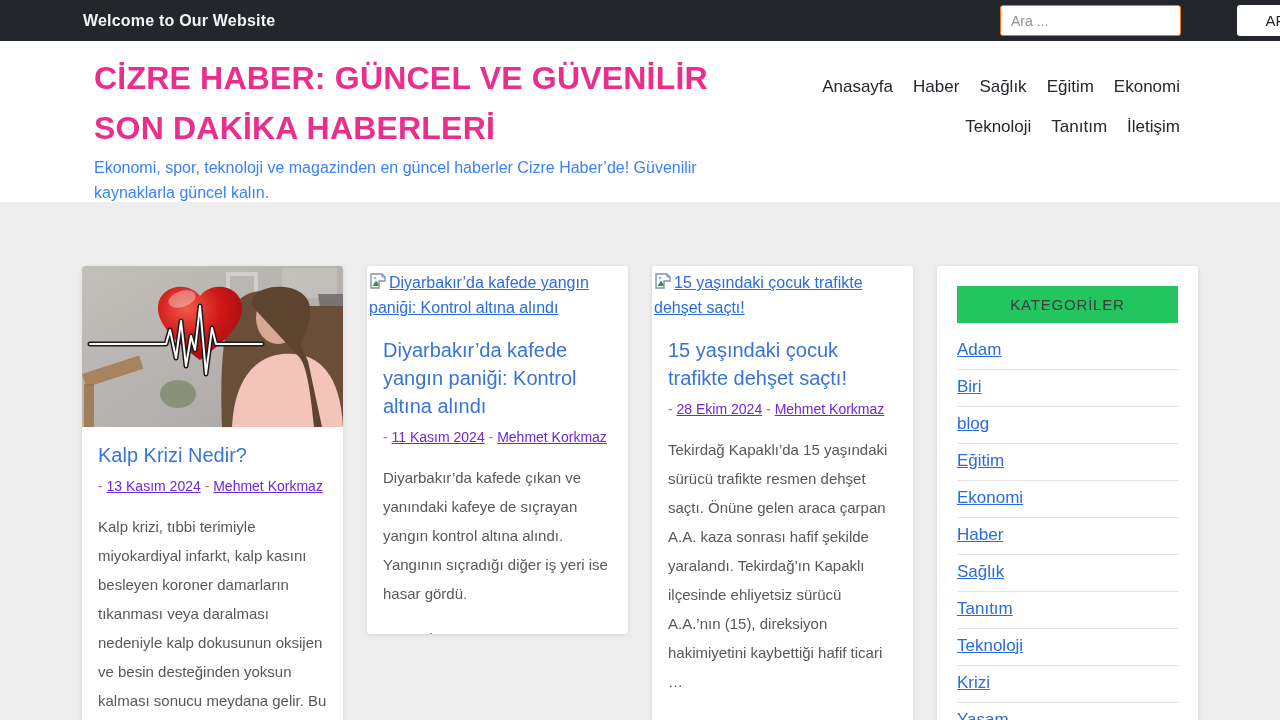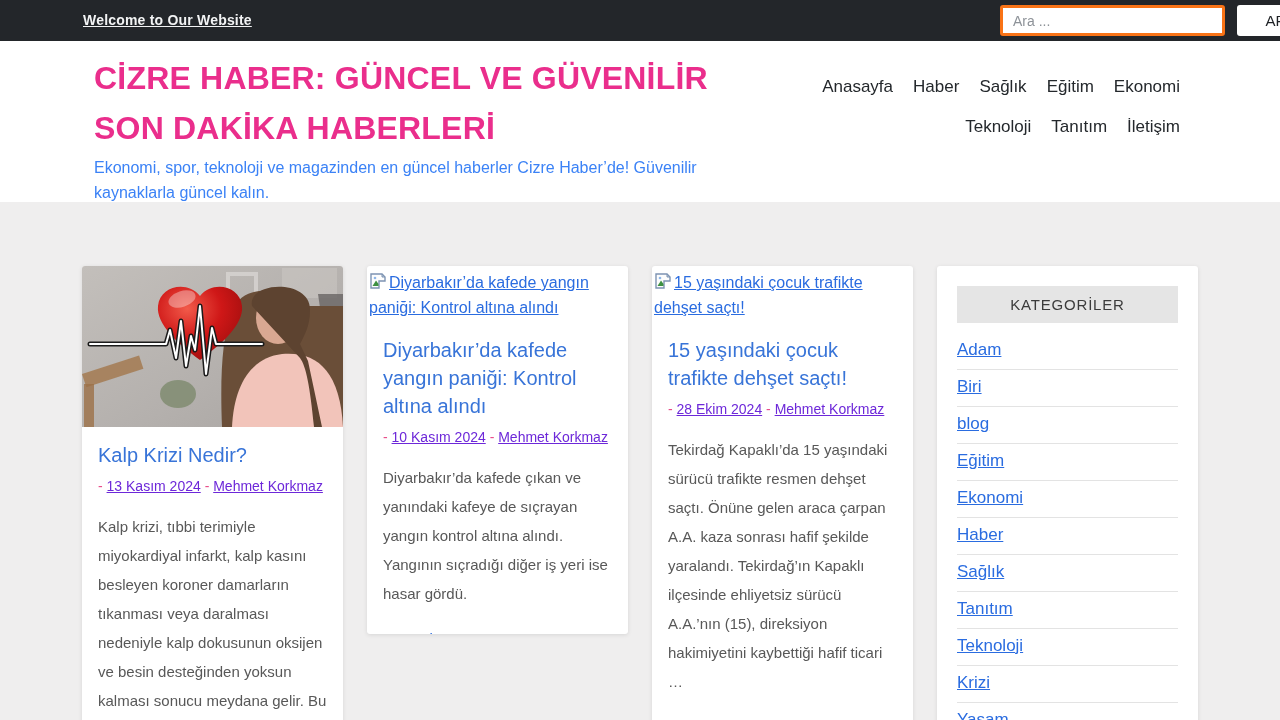--- a/index.html
+++ b/index.html
@@ -1,22 +1,22 @@
 <!DOCTYPE html>
 <html lang="tr"><head>
 <meta charset="utf-8">
 <style>
   * { margin:0; padding:0; box-sizing:border-box; }
   html,body { width:1280px; height:720px; overflow:hidden; }
   body { font-family:"Liberation Sans", sans-serif; background:#efeeee; }
 
   
   .topbar { position:relative; height:41px; background:#23262a; }
-  .topbar .welcome { position:absolute; left:83px; top:12px; color:#f2f3f4; font-size:14px; font-weight:700; letter-spacing:.2px;text-decoration:underline; }
-  .search-input { position:absolute; left:1000px; top:5px; width:225px; height:31px; border:3px solid #f97316; border-radius:3px; background:#fff; padding:0 10px; font-size:14px; color:#333; font-family:"Liberation Sans", sans-serif; }
+  .topbar .welcome { position:absolute; left:83px; top:12px; color:#f2f3f4; font-size:16px; font-weight:700; letter-spacing:.2px; }
+  .search-input { position:absolute; left:1000px; top:5px; width:181px; height:31px; border:1px solid #f97316; border-radius:3px; background:#fff; padding:0 10px; font-size:14px; color:#333; font-family:"Liberation Sans", sans-serif; }
   .search-input::placeholder { color:#8d9298; }
   .search-btn { position:absolute; left:1237px; top:5px; width:88px; height:31px; background:#fff; color:#1e2125; border:none; border-radius:3px; font-size:15px; font-family:"Liberation Sans", sans-serif; cursor:pointer; }
 
   
   .site-header { height:161px; background:#fff; padding:12px 100px 0 94px; display:flex; justify-content:space-between; }
   .site-title { color:#ea2e8c; font-size:32px; font-weight:700; line-height:50px; max-width:665px; letter-spacing:.2px; cursor:pointer; }
   .site-tagline { color:#3b82f6; font-size:16px; line-height:25px; max-width:610px; margin-top:2px; }
   .main-nav { width:392px; margin-top:24px; display:flex; flex-wrap:wrap; justify-content:flex-end; column-gap:40px; row-gap:27px; align-content:flex-start;gap:20px; }
   .main-nav a { color:#24282c; font-size:17px; text-decoration:none; white-space:nowrap; cursor:pointer; }
 
@@ -36,21 +36,21 @@
   .card-title { color:#3874d8; font-size:20px; line-height:28px; font-weight:400; text-decoration:none; display:block; cursor:pointer; }
   .card-meta { margin-top:9px; font-size:14px; color:#e94f8b; }
   .card-meta a { color:#6d28d9; text-decoration:underline; cursor:pointer; }
   .card-excerpt { margin-top:18px; font-size:15px; line-height:29px; color:#585858; }
   .card-footer { margin-top:22px; font-size:15px; color:#585858; }
   .card-footer .dash { letter-spacing:-1px; }
   .card-footer a { color:#2a6ce0; text-decoration:underline; cursor:pointer; }
 
   
   .sidebar { width:261px; flex:0 0 261px; background:#fff; border-radius:3px; box-shadow:0 1px 4px rgba(0,0,0,.10); padding:20px; }
-  .cat-header { background:#e5e5e5; color:#3b3b3b; height:37px; display:flex; align-items:center; justify-content:center; font-size:15px; letter-spacing:.8px; margin-bottom:10px; }
+  .cat-header { background:#22c55e; color:#3b3b3b; height:37px; display:flex; align-items:center; justify-content:center; font-size:15px; letter-spacing:.8px; margin-bottom:10px; }
   .cat-list { list-style:none; }
   .cat-list li { border-bottom:1px solid #e3e3e3; padding:7px 0 9px 0; }
   .cat-list li:last-child { border-bottom:none; }
   .cat-list a { color:#2a6ce0; font-size:17px; text-decoration:underline; cursor:pointer; }
 </style>
 </head>
 <body>
 
 <div class="topbar">
   <span class="welcome">Welcome to Our Website</span>
@@ -131,21 +131,21 @@
         <path d="M2,2 L13,2 L16,5 L16,9 L10,9 L10,16 L2,16 Z" fill="#fdfdfd" stroke="#7d93b2" stroke-width="1.4"></path>
         <path d="M13,2 L13,5 L16,5 Z" fill="#b9c6d8" stroke="#7d93b2" stroke-width="1"></path>
         <polygon points="3.5,14 7,8.5 9.5,12 9.5,14" fill="#3f9142"></polygon>
         <circle cx="6" cy="6" r="1.3" fill="#8fb6e8"></circle>
       </svg><a href="#">Diyarbakır’da kafede yangın paniği: Kontrol altına alındı</a>
     </div>
     <div class="card-body">
       <a href="#" class="card-title">Diyarbakır’da kafede yangın paniği: Kontrol altına alındı</a>
       <div class="card-meta">
         <span>-</span>
-        <a href="#">10 Kasım 2024</a>
+        <a href="#">11 Kasım 2024</a>
         <span>-</span>
         <a href="#">Mehmet Korkmaz</a>
       </div>
       <p class="card-excerpt">Diyarbakır’da kafede çıkan ve yanındaki kafeye de sıçrayan yangın kontrol altına alındı. Yangının sıçradığı diğer iş yeri ise hasar gördü.</p>
       <div class="card-footer">
         <span class="dash">—</span>
         <span>-</span>
         <a href="#">Haber</a>
       </div>
     </div>

